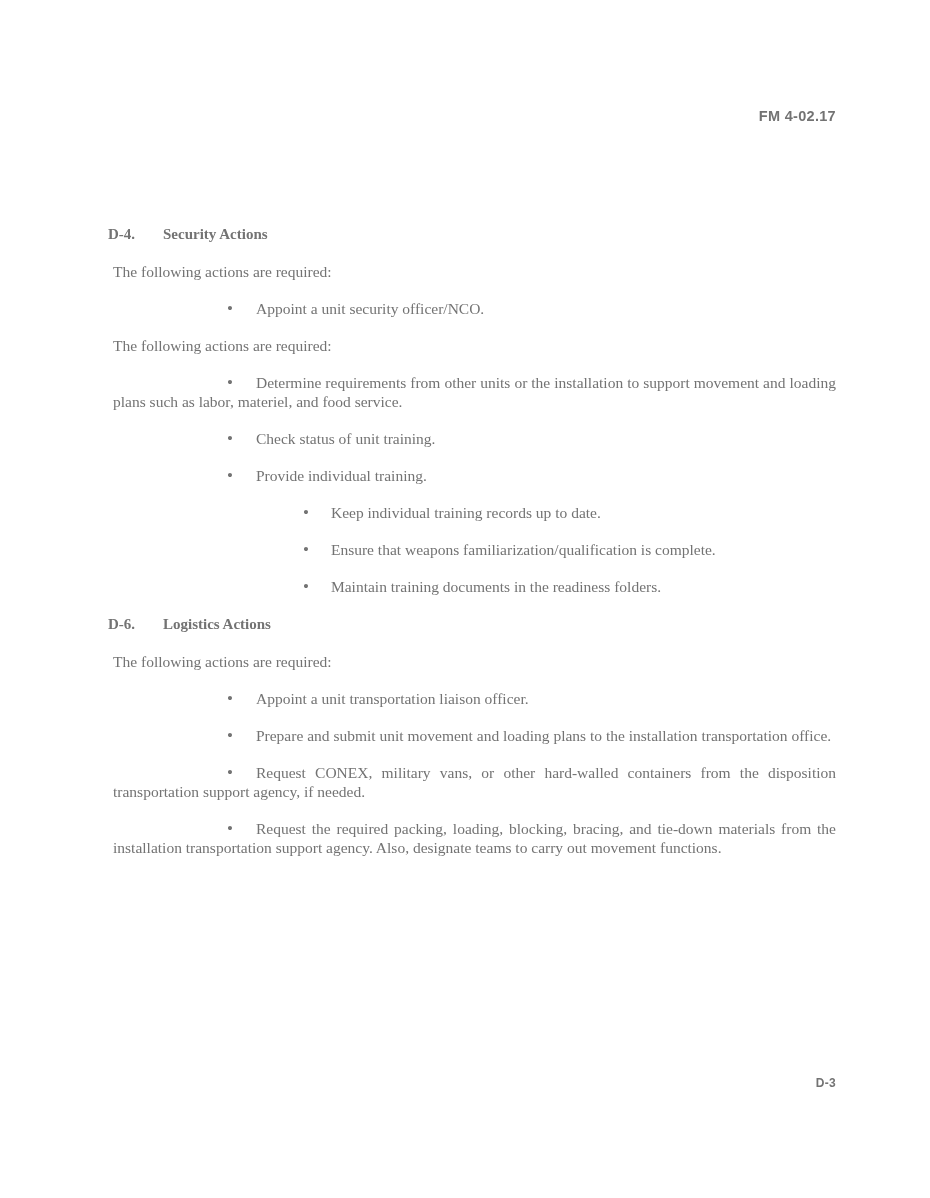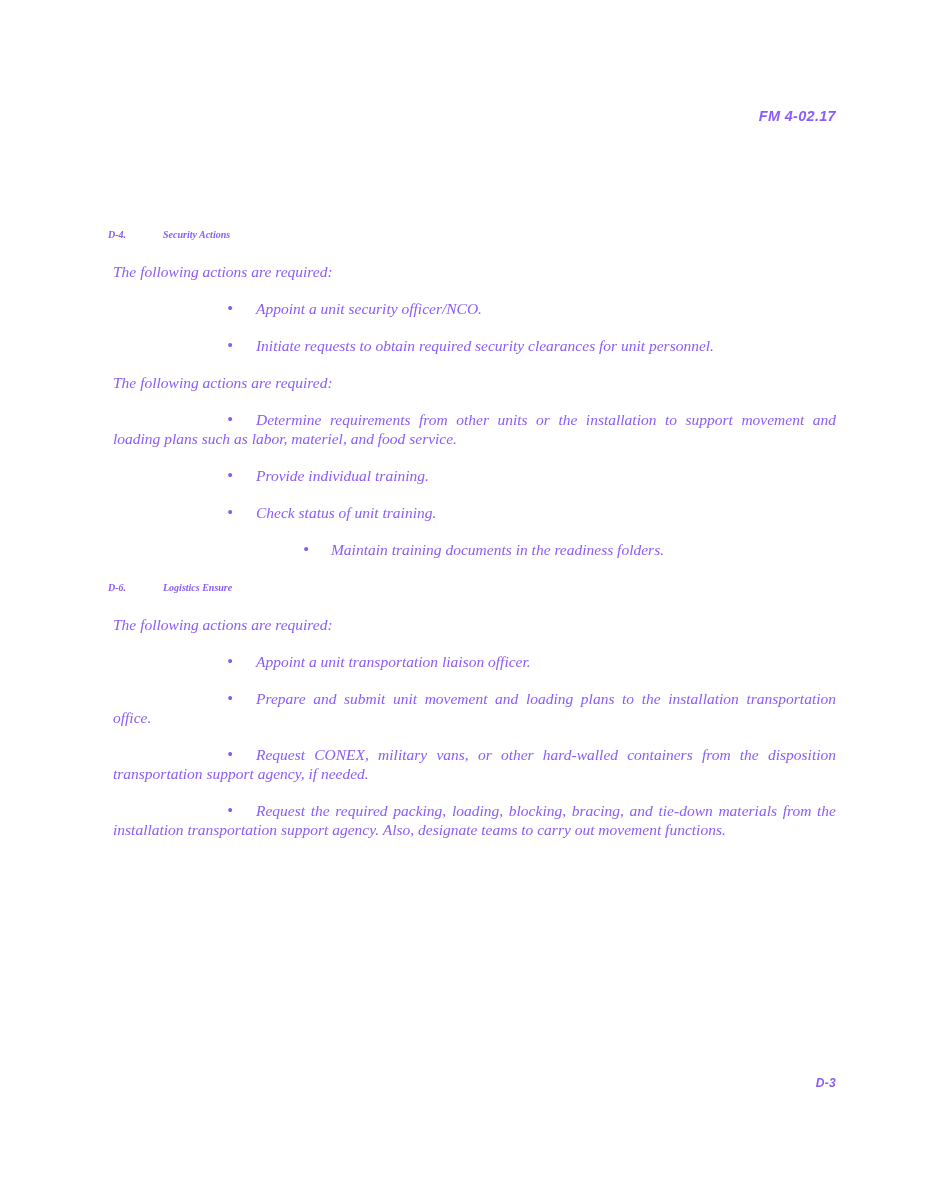--- a/index.html
+++ b/index.html
@@ -5,26 +5,25 @@
   html, body {
     margin: 0;
     padding: 0;
     background: #ffffff;
   }
   .page {
     position: relative;
     width: 930px;
     height: 1198px;
     background: #ffffff;
-    color: #8b5cf6;
+    color: #737373;
     font-family: "Liberation Serif", serif;
     font-size: 15.5px;
     line-height: 19px;
     overflow: hidden;
-    font-style: italic;
   }
   .running-head {
     position: absolute;
     top: 107px;
     right: 94px;
     font-family: "Liberation Sans", sans-serif;
     font-weight: bold;
     font-size: 14.5px;
     letter-spacing: 0.3px;
   }
@@ -37,21 +36,21 @@
     font-size: 12px;
     letter-spacing: 0.3px;
   }
   .content {
     position: absolute;
     left: 108px;
     top: 225px;
     width: 728px;
   }
   h2.heading {
-    font-size: 10px;
+    font-size: 15px;
     line-height: 19px;
     font-weight: bold;
     margin: 19px 0 18px 0;
   }
   .section:first-child h2.heading {
     margin-top: 0;
   }
   .sec-num {
     display: inline-block;
     width: 55px;
@@ -80,34 +79,35 @@
   </div>
 
   <div class="content">
 
     <div class="section">
       <h2 class="heading">
         <span class="sec-num">D-4.</span><span class="sec-title">Security Actions</span>
       </h2>
       <p class="intro">The following actions are required:</p>
       <p class="bullet l1"><span class="dot">•</span><span class="gap1"></span><span>Appoint a unit security officer/NCO.</span></p>
-      <p class="bullet l1"><span class="dot">•</span><span class="gap1"></span><span>Initiate requests to obtain required security clearances for unit personnel.</span></p>
     </div>
 
     <div class="section">
       <p class="intro">The following actions are required:</p>
       <p class="bullet l1"><span class="dot">•</span><span class="gap1"></span><span>Determine requirements from other units or the installation to support movement and loading plans such as labor, materiel, and food service.</span></p>
+      <p class="bullet l1"><span class="dot">•</span><span class="gap1"></span><span>Check status of unit training.</span></p>
       <p class="bullet l1"><span class="dot">•</span><span class="gap1"></span><span>Provide individual training.</span></p>
-      <p class="bullet l1"><span class="dot">•</span><span class="gap1"></span><span>Check status of unit training.</span></p>
+      <p class="bullet l2"><span class="dot">•</span><span class="gap2"></span><span>Keep individual training records up to date.</span></p>
+      <p class="bullet l2"><span class="dot">•</span><span class="gap2"></span><span>Ensure that weapons familiarization/qualification is complete.</span></p>
       <p class="bullet l2"><span class="dot">•</span><span class="gap2"></span><span>Maintain training documents in the readiness folders.</span></p>
     </div>
 
     <div class="section">
       <h2 class="heading">
-        <span class="sec-num">D-6.</span><span class="sec-title">Logistics Ensure</span>
+        <span class="sec-num">D-6.</span><span class="sec-title">Logistics Actions</span>
       </h2>
       <p class="intro">The following actions are required:</p>
       <p class="bullet l1"><span class="dot">•</span><span class="gap1"></span><span>Appoint a unit transportation liaison officer.</span></p>
       <p class="bullet l1"><span class="dot">•</span><span class="gap1"></span><span>Prepare and submit unit movement and loading plans to the installation transportation office.</span></p>
       <p class="bullet l1"><span class="dot">•</span><span class="gap1"></span><span>Request CONEX, military vans, or other hard-walled containers from the disposition transportation support agency, if needed.</span></p>
       <p class="bullet l1"><span class="dot">•</span><span class="gap1"></span><span>Request the required packing, loading, blocking, bracing, and tie-down materials from the installation transportation support agency.  Also, designate teams to carry out movement functions.</span></p>
     </div>
 
   </div>
 

